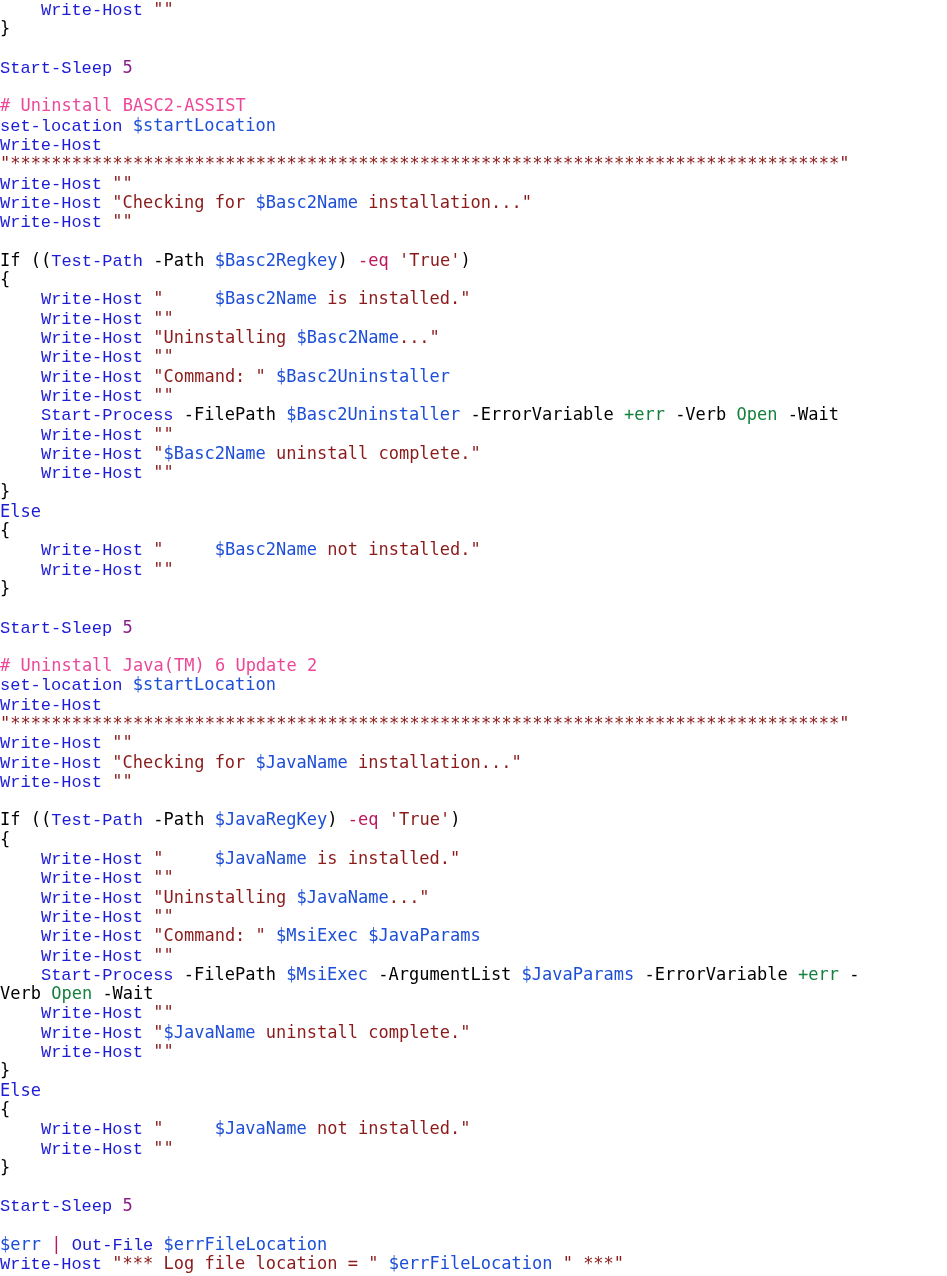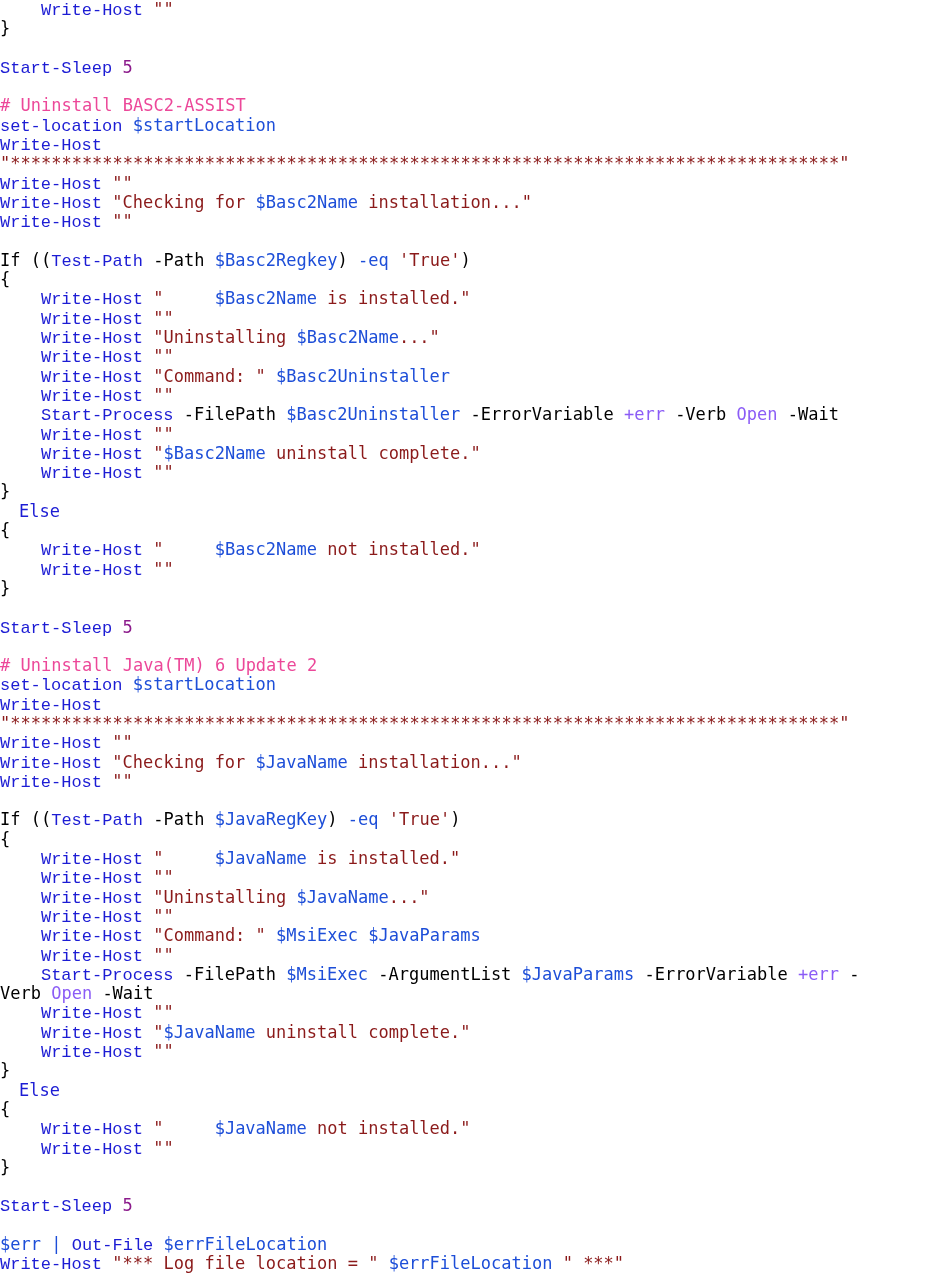--- a/index.html
+++ b/index.html
@@ -24,25 +24,25 @@
     margin: 0;
     color: #000000;
   }
   .ln {
     display: block;
     height: 19.3px;
     white-space: pre;
   }
   
   .cmd   { color: #1c1cd4; font-family: Liberation Mono, monospace; }   
-  .kw    { color: #1c1cd4; margin-left: 19px; }   
+  .kw    { color: #1c1cd4; }   
   .var   { color: #1d4ed8; }   
   .str   { color: #8b1a1a; }   
   .cmt   { color: #ec4899; }   
-  .op    { color: #1d4ed8; }   
+  .op    { color: #be185d; }   
   .num   { color: #8b1a8b; }   
-  .mag   { color: #8b5cf6; }   
+  .mag   { color: #15803d; }   
   .pln   { color: #000000; }   
 </style>
 </head>
 <body>
 
 <div id="code"><div class="ln"><span class="pln">    </span><span class="cmd">Write-Host</span><span class="pln"> </span><span class="str">""</span></div><div class="ln"><span class="pln">}</span></div><div class="ln">&nbsp;</div><div class="ln"><span class="cmd">Start-Sleep</span><span class="pln"> </span><span class="num">5</span></div><div class="ln">&nbsp;</div><div class="ln"><span class="cmt"># Uninstall BASC2-ASSIST</span></div><div class="ln"><span class="cmd">set-location</span><span class="pln"> </span><span class="var">$startLocation</span></div><div class="ln"><span class="cmd">Write-Host</span></div><div class="ln"><span class="str">"*********************************************************************************"</span></div><div class="ln"><span class="cmd">Write-Host</span><span class="pln"> </span><span class="str">""</span></div><div class="ln"><span class="cmd">Write-Host</span><span class="pln"> </span><span class="str">"Checking for </span><span class="var">$Basc2Name</span><span class="str"> installation..."</span></div><div class="ln"><span class="cmd">Write-Host</span><span class="pln"> </span><span class="str">""</span></div><div class="ln">&nbsp;</div><div class="ln"><span class="pln">If ((</span><span class="cmd">Test-Path</span><span class="pln"> -Path </span><span class="var">$Basc2Regkey</span><span class="pln">) </span><span class="op">-eq</span><span class="pln"> </span><span class="str">'True'</span><span class="pln">)</span></div><div class="ln"><span class="pln">{</span></div><div class="ln"><span class="pln">    </span><span class="cmd">Write-Host</span><span class="pln"> </span><span class="str">"     </span><span class="var">$Basc2Name</span><span class="str"> is installed."</span></div><div class="ln"><span class="pln">    </span><span class="cmd">Write-Host</span><span class="pln"> </span><span class="str">""</span></div><div class="ln"><span class="pln">    </span><span class="cmd">Write-Host</span><span class="pln"> </span><span class="str">"Uninstalling </span><span class="var">$Basc2Name</span><span class="str">..."</span></div><div class="ln"><span class="pln">    </span><span class="cmd">Write-Host</span><span class="pln"> </span><span class="str">""</span></div><div class="ln"><span class="pln">    </span><span class="cmd">Write-Host</span><span class="pln"> </span><span class="str">"Command: "</span><span class="pln"> </span><span class="var">$Basc2Uninstaller</span></div><div class="ln"><span class="pln">    </span><span class="cmd">Write-Host</span><span class="pln"> </span><span class="str">""</span></div><div class="ln"><span class="pln">    </span><span class="cmd">Start-Process</span><span class="pln"> -FilePath </span><span class="var">$Basc2Uninstaller</span><span class="pln"> -ErrorVariable </span><span class="mag">+err</span><span class="pln"> -Verb </span><span class="mag">Open</span><span class="pln"> -Wait</span></div><div class="ln"><span class="pln">    </span><span class="cmd">Write-Host</span><span class="pln"> </span><span class="str">""</span></div><div class="ln"><span class="pln">    </span><span class="cmd">Write-Host</span><span class="pln"> </span><span class="str">"</span><span class="var">$Basc2Name</span><span class="str"> uninstall complete."</span></div><div class="ln"><span class="pln">    </span><span class="cmd">Write-Host</span><span class="pln"> </span><span class="str">""</span></div><div class="ln"><span class="pln">}</span></div><div class="ln"><span class="kw">Else</span></div><div class="ln"><span class="pln">{</span></div><div class="ln"><span class="pln">    </span><span class="cmd">Write-Host</span><span class="pln"> </span><span class="str">"     </span><span class="var">$Basc2Name</span><span class="str"> not installed."</span></div><div class="ln"><span class="pln">    </span><span class="cmd">Write-Host</span><span class="pln"> </span><span class="str">""</span></div><div class="ln"><span class="pln">}</span></div><div class="ln">&nbsp;</div><div class="ln"><span class="cmd">Start-Sleep</span><span class="pln"> </span><span class="num">5</span></div><div class="ln">&nbsp;</div><div class="ln"><span class="cmt"># Uninstall Java(TM) 6 Update 2</span></div><div class="ln"><span class="cmd">set-location</span><span class="pln"> </span><span class="var">$startLocation</span></div><div class="ln"><span class="cmd">Write-Host</span></div><div class="ln"><span class="str">"*********************************************************************************"</span></div><div class="ln"><span class="cmd">Write-Host</span><span class="pln"> </span><span class="str">""</span></div><div class="ln"><span class="cmd">Write-Host</span><span class="pln"> </span><span class="str">"Checking for </span><span class="var">$JavaName</span><span class="str"> installation..."</span></div><div class="ln"><span class="cmd">Write-Host</span><span class="pln"> </span><span class="str">""</span></div><div class="ln">&nbsp;</div><div class="ln"><span class="pln">If ((</span><span class="cmd">Test-Path</span><span class="pln"> -Path </span><span class="var">$JavaRegKey</span><span class="pln">) </span><span class="op">-eq</span><span class="pln"> </span><span class="str">'True'</span><span class="pln">)</span></div><div class="ln"><span class="pln">{</span></div><div class="ln"><span class="pln">    </span><span class="cmd">Write-Host</span><span class="pln"> </span><span class="str">"     </span><span class="var">$JavaName</span><span class="str"> is installed."</span></div><div class="ln"><span class="pln">    </span><span class="cmd">Write-Host</span><span class="pln"> </span><span class="str">""</span></div><div class="ln"><span class="pln">    </span><span class="cmd">Write-Host</span><span class="pln"> </span><span class="str">"Uninstalling </span><span class="var">$JavaName</span><span class="str">..."</span></div><div class="ln"><span class="pln">    </span><span class="cmd">Write-Host</span><span class="pln"> </span><span class="str">""</span></div><div class="ln"><span class="pln">    </span><span class="cmd">Write-Host</span><span class="pln"> </span><span class="str">"Command: "</span><span class="pln"> </span><span class="var">$MsiExec</span><span class="pln"> </span><span class="var">$JavaParams</span></div><div class="ln"><span class="pln">    </span><span class="cmd">Write-Host</span><span class="pln"> </span><span class="str">""</span></div><div class="ln"><span class="pln">    </span><span class="cmd">Start-Process</span><span class="pln"> -FilePath </span><span class="var">$MsiExec</span><span class="pln"> -ArgumentList </span><span class="var">$JavaParams</span><span class="pln"> -ErrorVariable </span><span class="mag">+err</span><span class="pln"> -</span></div><div class="ln"><span class="pln">Verb </span><span class="mag">Open</span><span class="pln"> -Wait</span></div><div class="ln"><span class="pln">    </span><span class="cmd">Write-Host</span><span class="pln"> </span><span class="str">""</span></div><div class="ln"><span class="pln">    </span><span class="cmd">Write-Host</span><span class="pln"> </span><span class="str">"</span><span class="var">$JavaName</span><span class="str"> uninstall complete."</span></div><div class="ln"><span class="pln">    </span><span class="cmd">Write-Host</span><span class="pln"> </span><span class="str">""</span></div><div class="ln"><span class="pln">}</span></div><div class="ln"><span class="kw">Else</span></div><div class="ln"><span class="pln">{</span></div><div class="ln"><span class="pln">    </span><span class="cmd">Write-Host</span><span class="pln"> </span><span class="str">"     </span><span class="var">$JavaName</span><span class="str"> not installed."</span></div><div class="ln"><span class="pln">    </span><span class="cmd">Write-Host</span><span class="pln"> </span><span class="str">""</span></div><div class="ln"><span class="pln">}</span></div><div class="ln">&nbsp;</div><div class="ln"><span class="cmd">Start-Sleep</span><span class="pln"> </span><span class="num">5</span></div><div class="ln">&nbsp;</div><div class="ln"><span class="var">$err</span><span class="pln"> </span><span class="op">|</span><span class="pln"> </span><span class="cmd">Out-File</span><span class="pln"> </span><span class="var">$errFileLocation</span></div><div class="ln"><span class="cmd">Write-Host</span><span class="pln"> </span><span class="str">"*** Log file location = "</span><span class="pln"> </span><span class="var">$errFileLocation</span><span class="pln"> </span><span class="str">" ***"</span></div><div class="ln">&nbsp;</div></div>
 
 </body></html>

